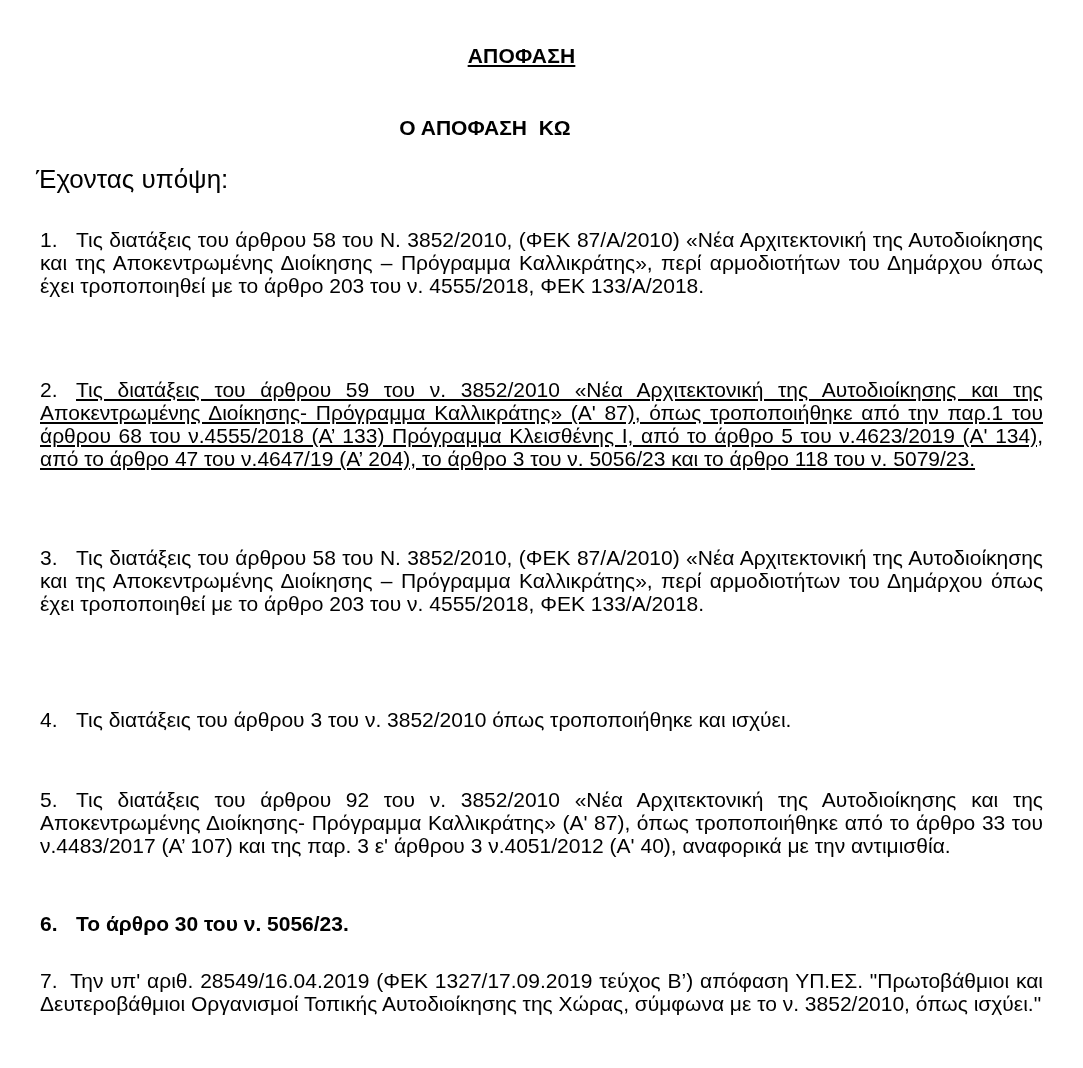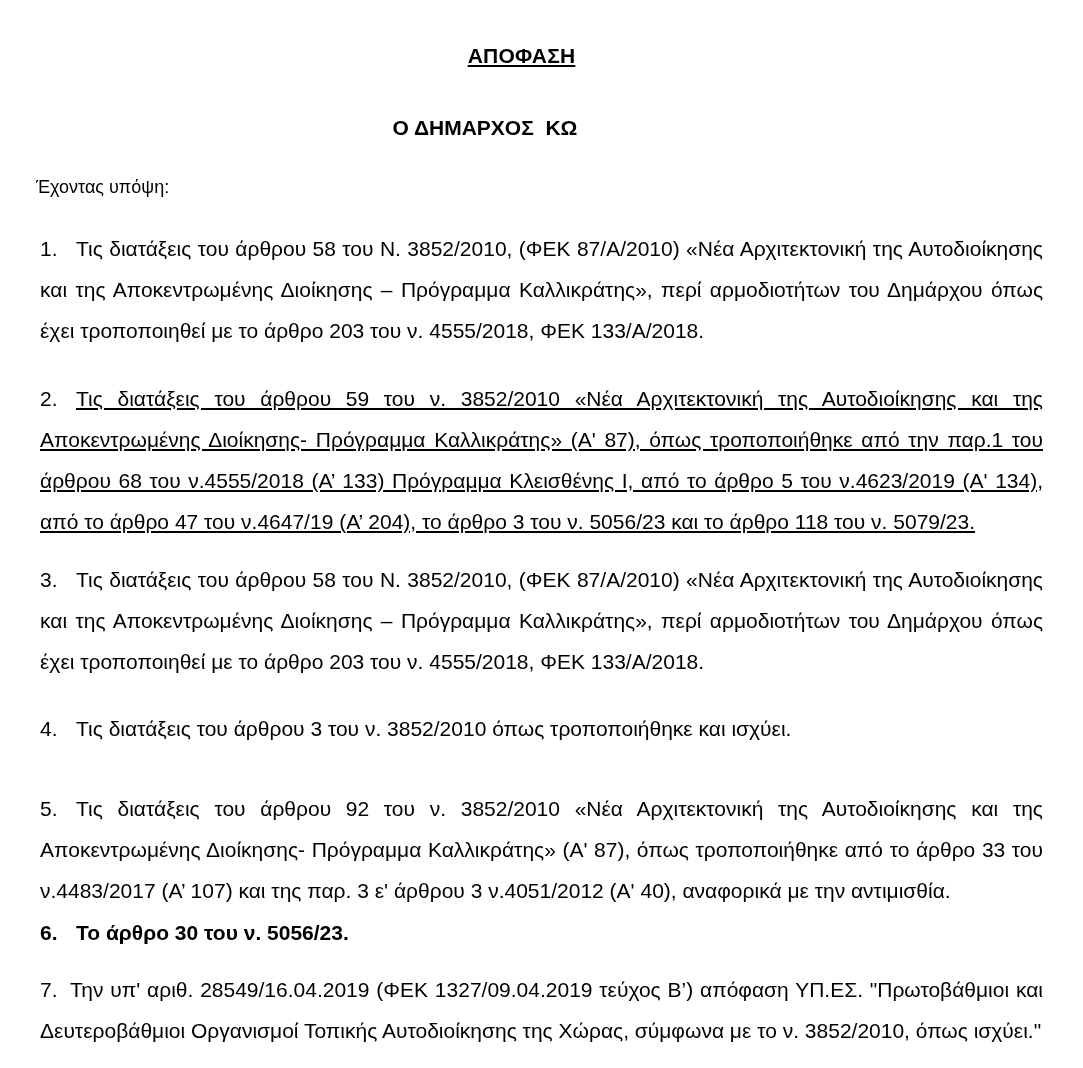--- a/index.html
+++ b/index.html
@@ -38,52 +38,52 @@
       top: 116px;
       left: 0;
       width: 970px;
       text-align: center;
       font-weight: bold;
       font-size: 21px;
       white-space: pre;
     }
     .intro {
       position: absolute;
-      top: 177px;
+      top: 164px;
       left: 36px;
-      font-size: 18px;
+      font-size: 26px;
     }
     .item {
       position: absolute;
       left: 40px;
       width: 1003px;
       font-size: 21px;
-      line-height: 41px;
+      line-height: 23px;
       text-align: justify;
       text-align-last: left;
     }
     .item .num {
       display: inline-block;
       width: 36px;
     }
     #item-1 { top: 228px; }
     #item-2 { top: 378px; text-decoration: underline; }
-    #item-3 { top: 559px; }
+    #item-3 { top: 546px; }
     #item-4 { top: 708px; }
     #item-5 { top: 788px; }
     #item-6 { top: 912px; font-weight: bold; }
     #item-7 { top: 969px; }
     #item-7 .num { width: 30px; }
   </style>
 </head>
 <body>
 
 <div class="page">
   <div class="title">ΑΠΟΦΑΣΗ</div>
-  <div class="subtitle">Ο ΔΗΜΑΡΧΟΣ  ΚΩ</div>
+  <div class="subtitle">Ο ΑΠΟΦΑΣΗ  ΚΩ</div>
   <div class="intro">Έχοντας υπόψη:</div>
 
   <div class="item" id="item-1">
     <span class="num">1.</span><span>Τις διατάξεις του άρθρου 58 του Ν. 3852/2010, (ΦΕΚ 87/Α/2010) «Νέα Αρχιτεκτονική της Αυτοδιοίκησης και της Αποκεντρωμένης Διοίκησης – Πρόγραμμα Καλλικράτης», περί αρμοδιοτήτων του Δημάρχου όπως έχει τροποποιηθεί με το άρθρο 203 του ν. 4555/2018, ΦΕΚ 133/Α/2018.</span>
   </div>
   <div class="item" id="item-2">
     <span class="num">2.</span><span>Τις διατάξεις του άρθρου 59 του ν. 3852/2010 «Νέα Αρχιτεκτονική της Αυτοδιοίκησης και της Αποκεντρωμένης Διοίκησης- Πρόγραμμα Καλλικράτης» (Α' 87), όπως τροποποιήθηκε από την παρ.1 του άρθρου 68 του ν.4555/2018 (Α’ 133) Πρόγραμμα Κλεισθένης Ι, από το άρθρο 5 του ν.4623/2019 (Α' 134), από το άρθρο 47 του ν.4647/19 (Α’ 204), το άρθρο 3 του ν. 5056/23 και το άρθρο 118 του ν. 5079/23.</span>
   </div>
   <div class="item" id="item-3">
     <span class="num">3.</span><span>Τις διατάξεις του άρθρου 58 του Ν. 3852/2010, (ΦΕΚ 87/Α/2010) «Νέα Αρχιτεκτονική της Αυτοδιοίκησης και της Αποκεντρωμένης Διοίκησης – Πρόγραμμα Καλλικράτης», περί αρμοδιοτήτων του Δημάρχου όπως έχει τροποποιηθεί με το άρθρο 203 του ν. 4555/2018, ΦΕΚ 133/Α/2018.</span>
@@ -91,15 +91,15 @@
   <div class="item" id="item-4">
     <span class="num">4.</span><span>Τις διατάξεις του άρθρου 3 του ν. 3852/2010 όπως τροποποιήθηκε και ισχύει.</span>
   </div>
   <div class="item" id="item-5">
     <span class="num">5.</span><span>Τις διατάξεις του άρθρου 92 του ν. 3852/2010 «Νέα Αρχιτεκτονική της Αυτοδιοίκησης και της Αποκεντρωμένης Διοίκησης- Πρόγραμμα Καλλικράτης» (Α' 87), όπως τροποποιήθηκε από το άρθρο 33 του ν.4483/2017 (Α’ 107) και της παρ. 3 ε' άρθρου 3 ν.4051/2012 (Α' 40), αναφορικά με την αντιμισθία.</span>
   </div>
   <div class="item" id="item-6">
     <span class="num">6.</span><span>Το άρθρο 30 του ν. 5056/23.</span>
   </div>
   <div class="item" id="item-7">
-    <span class="num">7.</span><span>Την υπ' αριθ. 28549/16.04.2019 (ΦΕΚ 1327/09.04.2019 τεύχος Β’) απόφαση ΥΠ.ΕΣ. "Πρωτοβάθμιοι και Δευτεροβάθμιοι Οργανισμοί Τοπικής Αυτοδιοίκησης της Χώρας, σύμφωνα με το ν. 3852/2010, όπως ισχύει."</span>
+    <span class="num">7.</span><span>Την υπ' αριθ. 28549/16.04.2019 (ΦΕΚ 1327/17.09.2019 τεύχος Β’) απόφαση ΥΠ.ΕΣ. "Πρωτοβάθμιοι και Δευτεροβάθμιοι Οργανισμοί Τοπικής Αυτοδιοίκησης της Χώρας, σύμφωνα με το ν. 3852/2010, όπως ισχύει."</span>
   </div>
 </div>
 
 </body></html>

